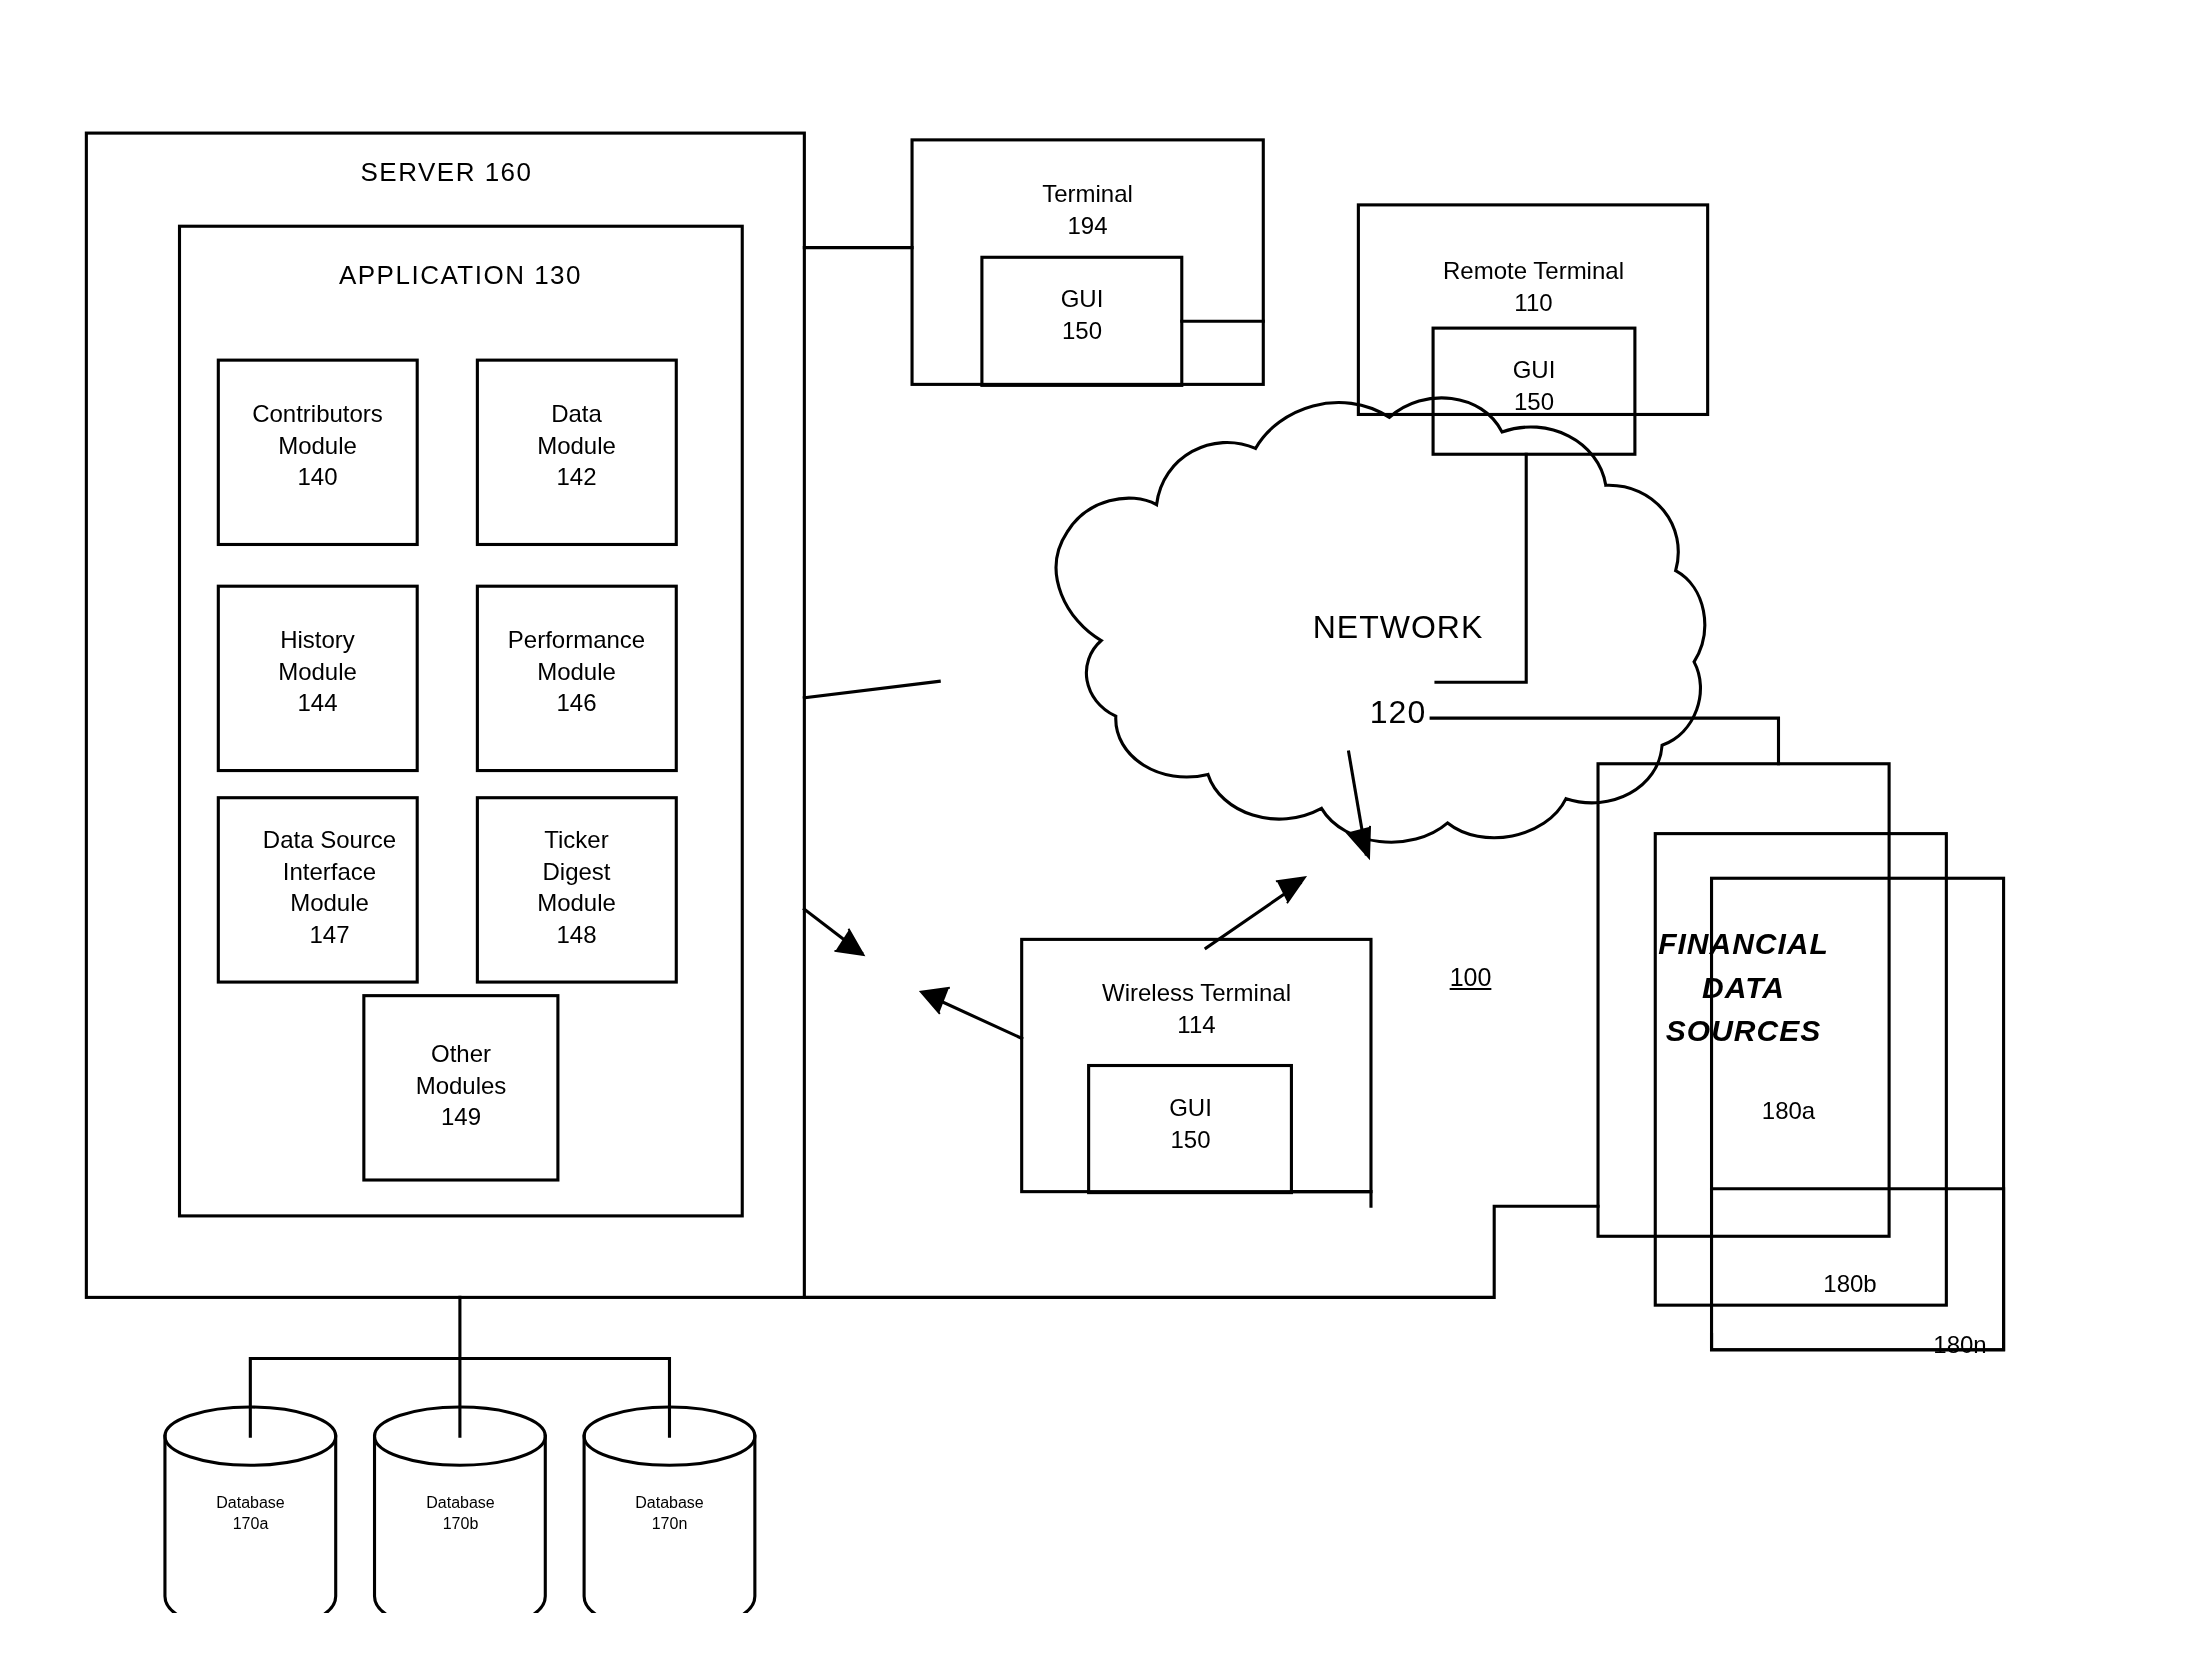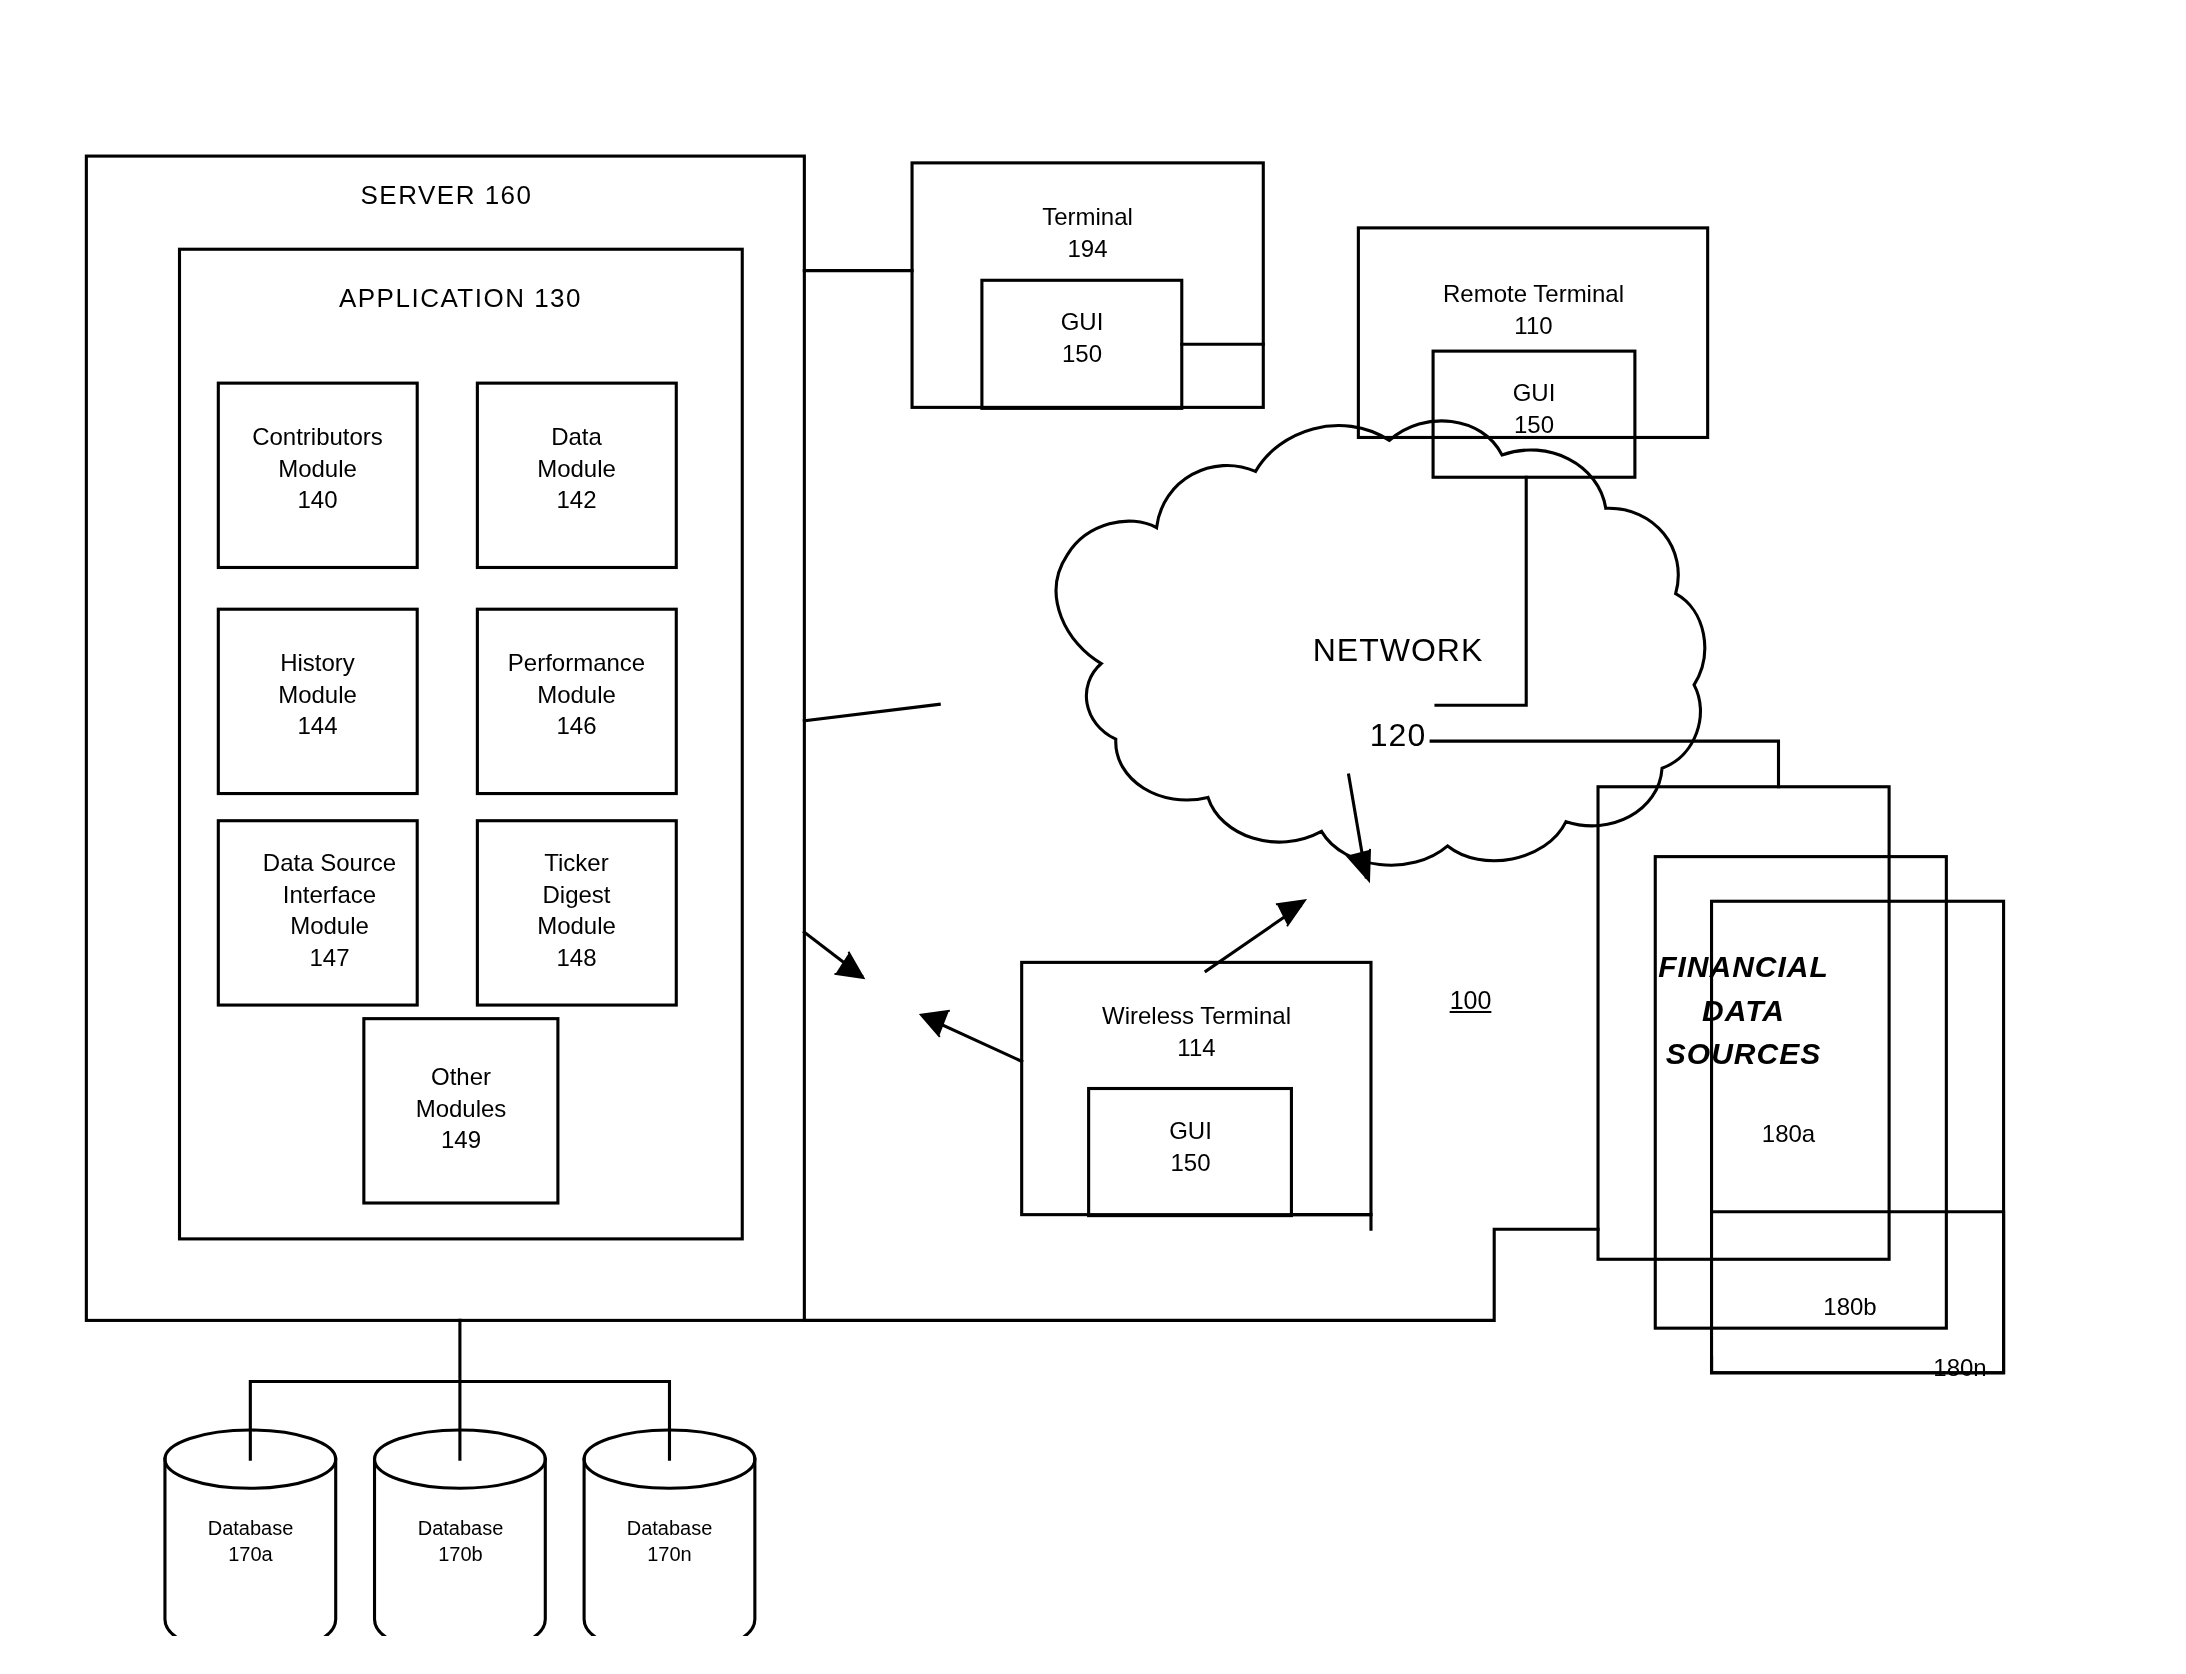--- a/index.html
+++ b/index.html
@@ -9,21 +9,20 @@
   }
   body {
     font-family: "Liberation Sans", sans-serif;
   }
   #canvas {
     position: relative;
     width: 2186px;
     height: 1613px;
     background: #ffffff;
     overflow: hidden;
-    margin-top: 23px;
   }
   #svg-layer {
     position: absolute;
     left: 0;
     top: 0;
     width: 2186px;
     height: 1675px;
   }
   .lbl {
     position: absolute;
@@ -49,21 +48,21 @@
     font-style: italic;
     font-weight: bold;
     letter-spacing: 1px;
     line-height: 1.45;
   }
   .t-ref {
     font-size: 25px;
     text-decoration: underline;
   }
   .t-db {
-    font-size: 20px;
+    font-size: 16px;
   }
 </style>
 </head>
 <body>
 
 <div id="canvas">
 
   <svg id="svg-layer" viewBox="0 0 2253 1726">
     <g fill="none" stroke="#000000" stroke-width="3.2" stroke-linecap="square">
 

